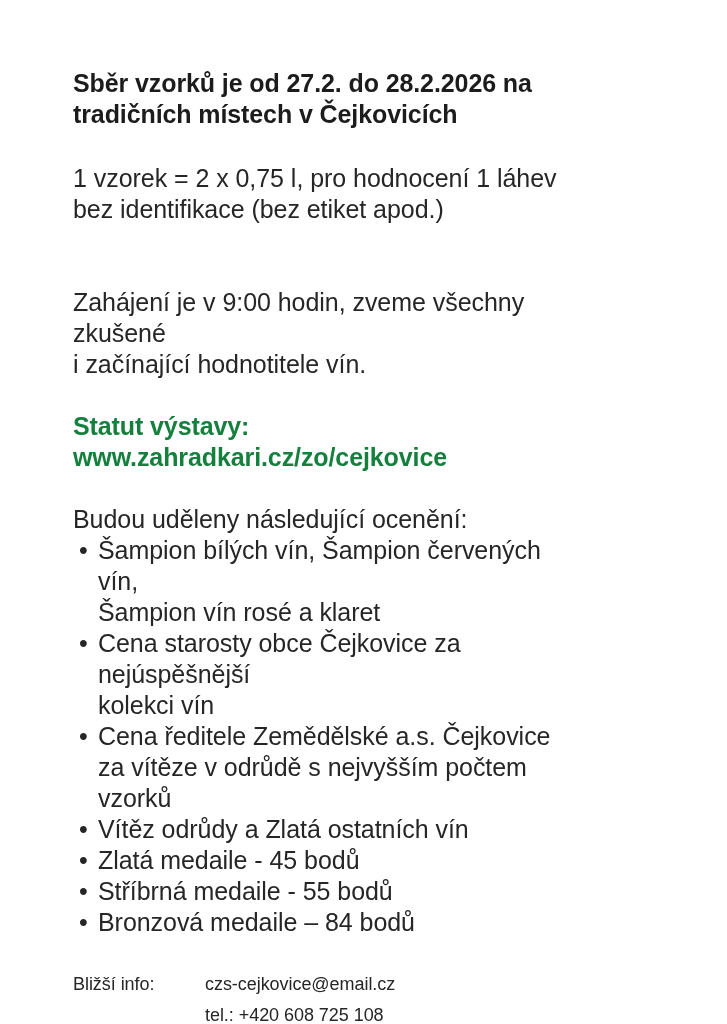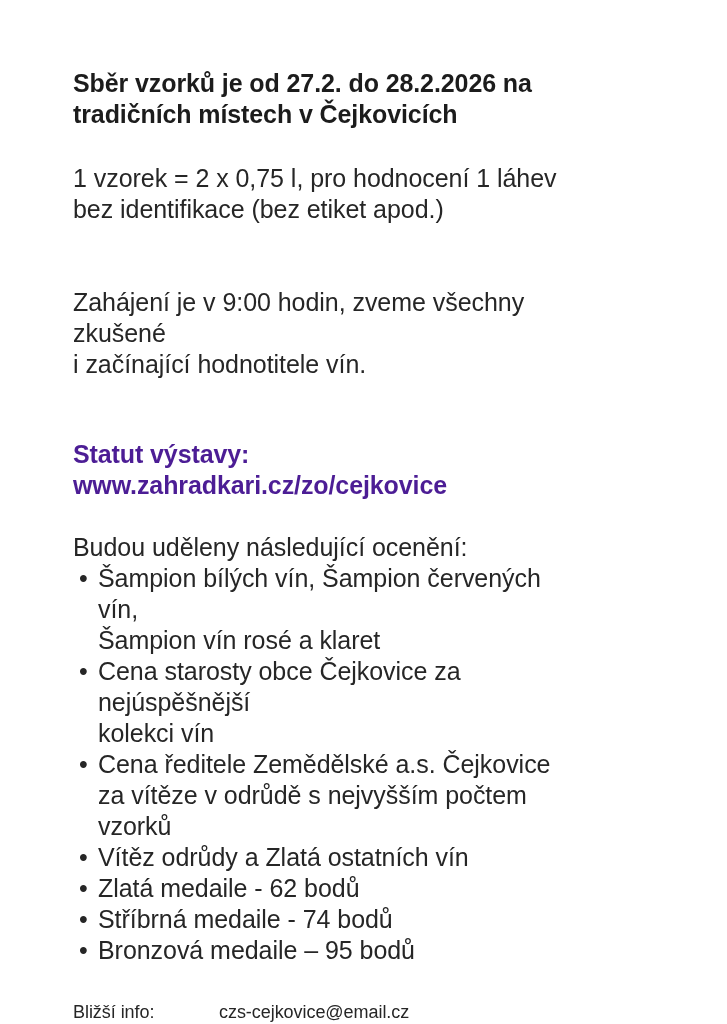--- a/index.html
+++ b/index.html
@@ -42,22 +42,21 @@
     line-height: 31px;
     font-weight: 400;
     letter-spacing: -0.05px;
     color: #262626;
   }
   .link-line {
     font-size: 25px;
     line-height: 31px;
     font-weight: 700;
     letter-spacing: -0.1px;
-    color: #4c1d95;
-    margin-top: 28px;
+    color: #15803d;
   }
 
   
   .gap-lg { height: 33px; }
   .gap-md { height: 31px; }
 
   
   ul.awards {
     list-style: none;
     margin: 0;
@@ -97,21 +96,20 @@
     line-height: 31px;
     letter-spacing: -0.05px;
     color: #262626;
   }
   .contact-label {
     width: 132px;
     flex: 0 0 132px;
   }
   .contact-value {
     flex: 1 1 auto;
-    margin-left: 14px;
   }
 
   .pre {
     white-space: pre-line;
   }
 </style>
 </head>
 <body>
 
 <div class="page">
@@ -155,29 +153,29 @@
       <span class="bullet">•</span>
       <span class="li-text">Cena ředitele Zemědělské a.s. Čejkovice
 za vítěze v odrůdě s nejvyšším počtem vzorků</span>
     </li>
     <li>
       <span class="bullet">•</span>
       <span class="li-text">Vítěz odrůdy a Zlatá ostatních vín</span>
     </li>
     <li>
       <span class="bullet">•</span>
-      <span class="li-text">Zlatá medaile - 62 bodů</span>
+      <span class="li-text">Zlatá medaile - 45 bodů</span>
     </li>
     <li>
       <span class="bullet">•</span>
-      <span class="li-text">Stříbrná medaile - 74 bodů</span>
+      <span class="li-text">Stříbrná medaile - 55 bodů</span>
     </li>
     <li>
       <span class="bullet">•</span>
-      <span class="li-text">Bronzová medaile – 95 bodů</span>
+      <span class="li-text">Bronzová medaile – 84 bodů</span>
     </li>
   </ul>
 
   <div class="gap-md"></div>
 
   <div class="contact">
     <div class="contact-row">
       <span class="contact-label">Bližší info:</span>
       <span class="contact-value">czs-cejkovice@email.cz</span>
     </div>

